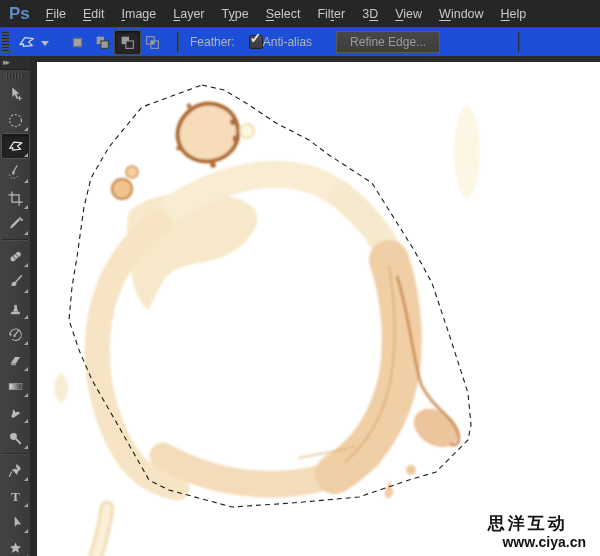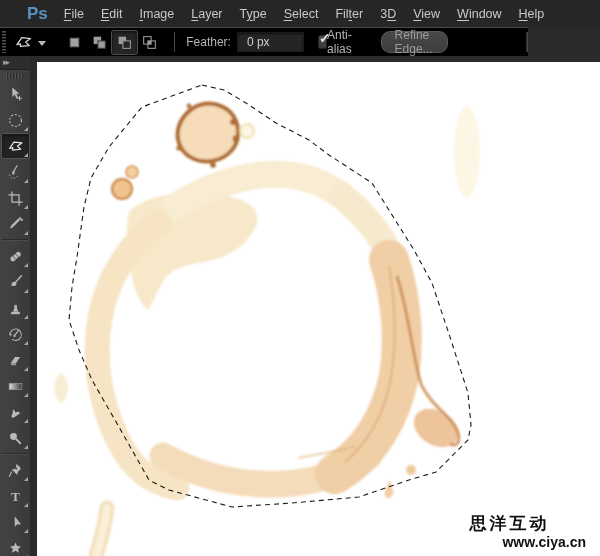--- a/index.html
+++ b/index.html
@@ -9,30 +9,30 @@
     font-family:"Liberation Sans", sans-serif;
     -webkit-font-smoothing:antialiased;
   }
   
   .menubar{
     position:absolute;left:0;top:0;width:600px;height:27px;
     background:#262626;display:flex;align-items:center;
   }
   .ps-logo{
     font-weight:bold;font-size:17px;color:#5d8fc2;
-    margin-left:27px;margin-right:16px;letter-spacing:0px;
+    margin-left:9px;margin-right:16px;letter-spacing:0px;
   }
   .menu-item{
     font-size:12.5px;color:#c9c9c9;margin-right:17px;white-space:nowrap;cursor:default;
   }
   .menu-item u{text-decoration:underline;text-underline-offset:2px;}
   
   .optionsbar{
-    position:absolute;left:0;top:27px;width:528px;height:29px;
-    background:#000000;border-top:1px solid #4a4a4a;box-sizing:border-box;
+    position:absolute;left:0;top:27px;width:600px;height:29px;
+    background:#1d4ed8;border-top:1px solid #4a4a4a;box-sizing:border-box;
     display:flex;align-items:center;
   }
   .hgrip{
     width:7px;height:22px;margin-left:2px;
     background:repeating-linear-gradient(180deg,#4e4e4e 0 1px,#2a2a2a 1px 2px,transparent 2px 3px);
   }
   .tool-preset{display:flex;align-items:center;margin-left:7px;cursor:default;}
   .tool-preset svg{width:21px;height:21px;color:#d6d6d6;}
   .caret{
     width:0;height:0;border-left:4px solid transparent;border-right:4px solid transparent;
@@ -52,21 +52,21 @@
   .checkbox-wrap{display:flex;align-items:center;margin-left:14px;}
   .checkbox{
     width:12px;height:12px;background:linear-gradient(#4a4a4a,#3c3c3c);
     border:1px solid #242424;border-radius:2px;position:relative;
   }
   .checkbox .tick{
     position:absolute;left:0px;top:-6px;color:#e2e2e2;font-size:14px;font-weight:bold;
   }
   .cb-label{font-size:12px;color:#b6b6b6;margin-left:0;}
   .refine-btn{
-    margin-left:24px;height:20px;padding:0 13px;border-radius:9px;
+    margin-left:24px;height:20px;padding:0 13px;border-radius:0;
     background:linear-gradient(#484848,#3d3d3d);border:1px solid #5a5a5a;
     color:#9b9b9b;font-size:12px;display:flex;align-items:center;
   }
   .sep-right{margin-left:78px;}
   
   .toolbar{
     position:absolute;left:0;top:56px;width:31px;bottom:0;
     background:linear-gradient(90deg,#434343,#3a3a3a);
     border-right:1px solid #272727;box-sizing:border-box;
   }
@@ -93,21 +93,21 @@
     position:absolute;right:2px;bottom:2px;width:0;height:0;
     border-right:4px solid #a8a8a8;border-top:4px solid transparent;
   }
   .tsep{height:1px;background:#4d4d4d;border-top:1px solid #2c2c2c;margin:2px 2px;}
   
   .canvas{
     position:absolute;left:37px;top:62px;right:0;bottom:0;background:#ffffff;
   }
   .canvas svg.art{position:absolute;left:0;top:0;}
   .watermark{
-    position:absolute;right:14px;bottom:6px;color:#101010;
+    position:absolute;right:14px;bottom:6px;text-align:center;color:#101010;
     font-family:"Liberation Sans", sans-serif;
     text-shadow:-1px -1px 0 #fff,1px -1px 0 #fff,-1px 1px 0 #fff,1px 1px 0 #fff,0 0 3px #fff;
   }
   .wm1{font-size:17px;font-weight:bold;letter-spacing:3px;}
   .wm2{font-size:14px;font-weight:bold;letter-spacing:0px;margin-top:-1px;margin-left:33px;}
 </style>
 </head>
 <body>
 
 <div class="menubar">
@@ -166,21 +166,20 @@
           <svg viewBox="0 0 16 16">
             <rect x="2.5" y="2.5" width="7" height="7" fill="none" stroke="#9c9c9c"></rect>
             <rect x="6.5" y="6.5" width="7" height="7" fill="none" stroke="#9c9c9c"></rect>
             <rect x="6.5" y="6.5" width="3" height="3" fill="#9c9c9c"></rect>
           </svg>
         </span>
       </div>
     </div>
   <div class="vsep" style="margin-left:12px;"></div>
   <span class="opt-label">Feather:</span>
-  <input class="feather-input" value="0 px" style="">
   <div class="checkbox-wrap">
     <span class="checkbox">
       <span class="tick">✓</span>
     </span>
     <span class="cb-label">Anti-alias</span>
   </div>
   <div class="refine-btn">Refine Edge...</div>
   <div class="vsep sep-right"></div>
 </div>
 

